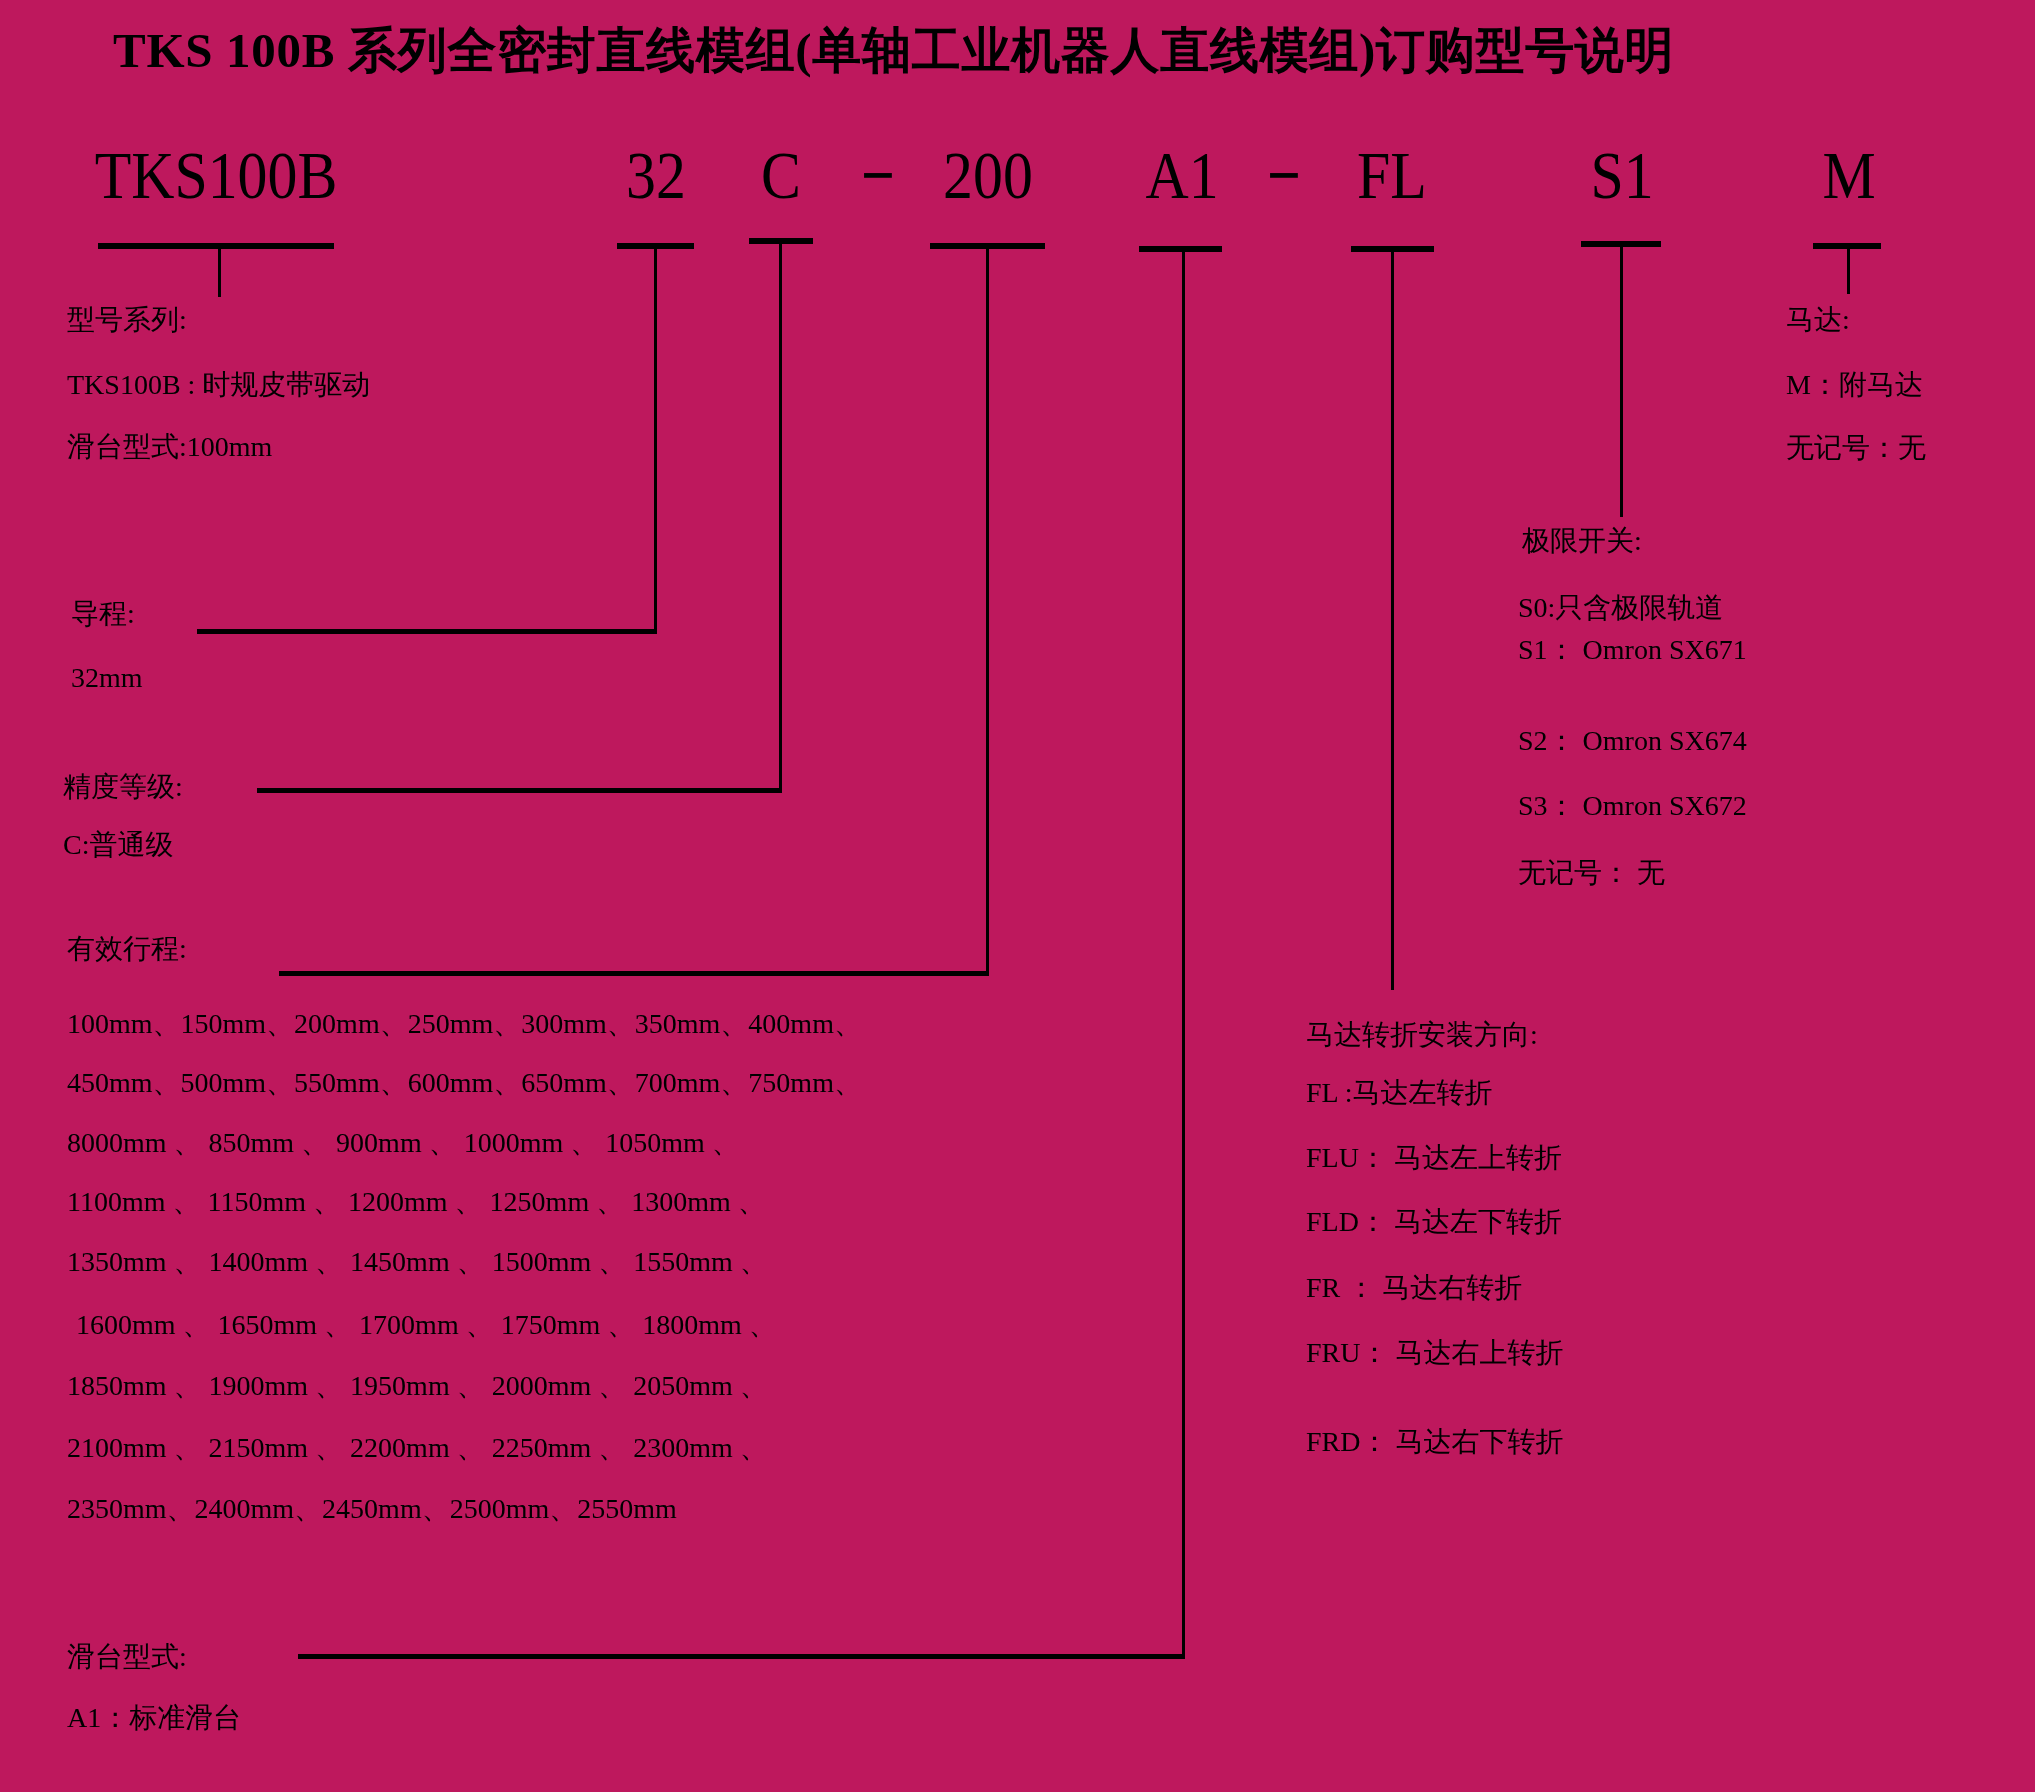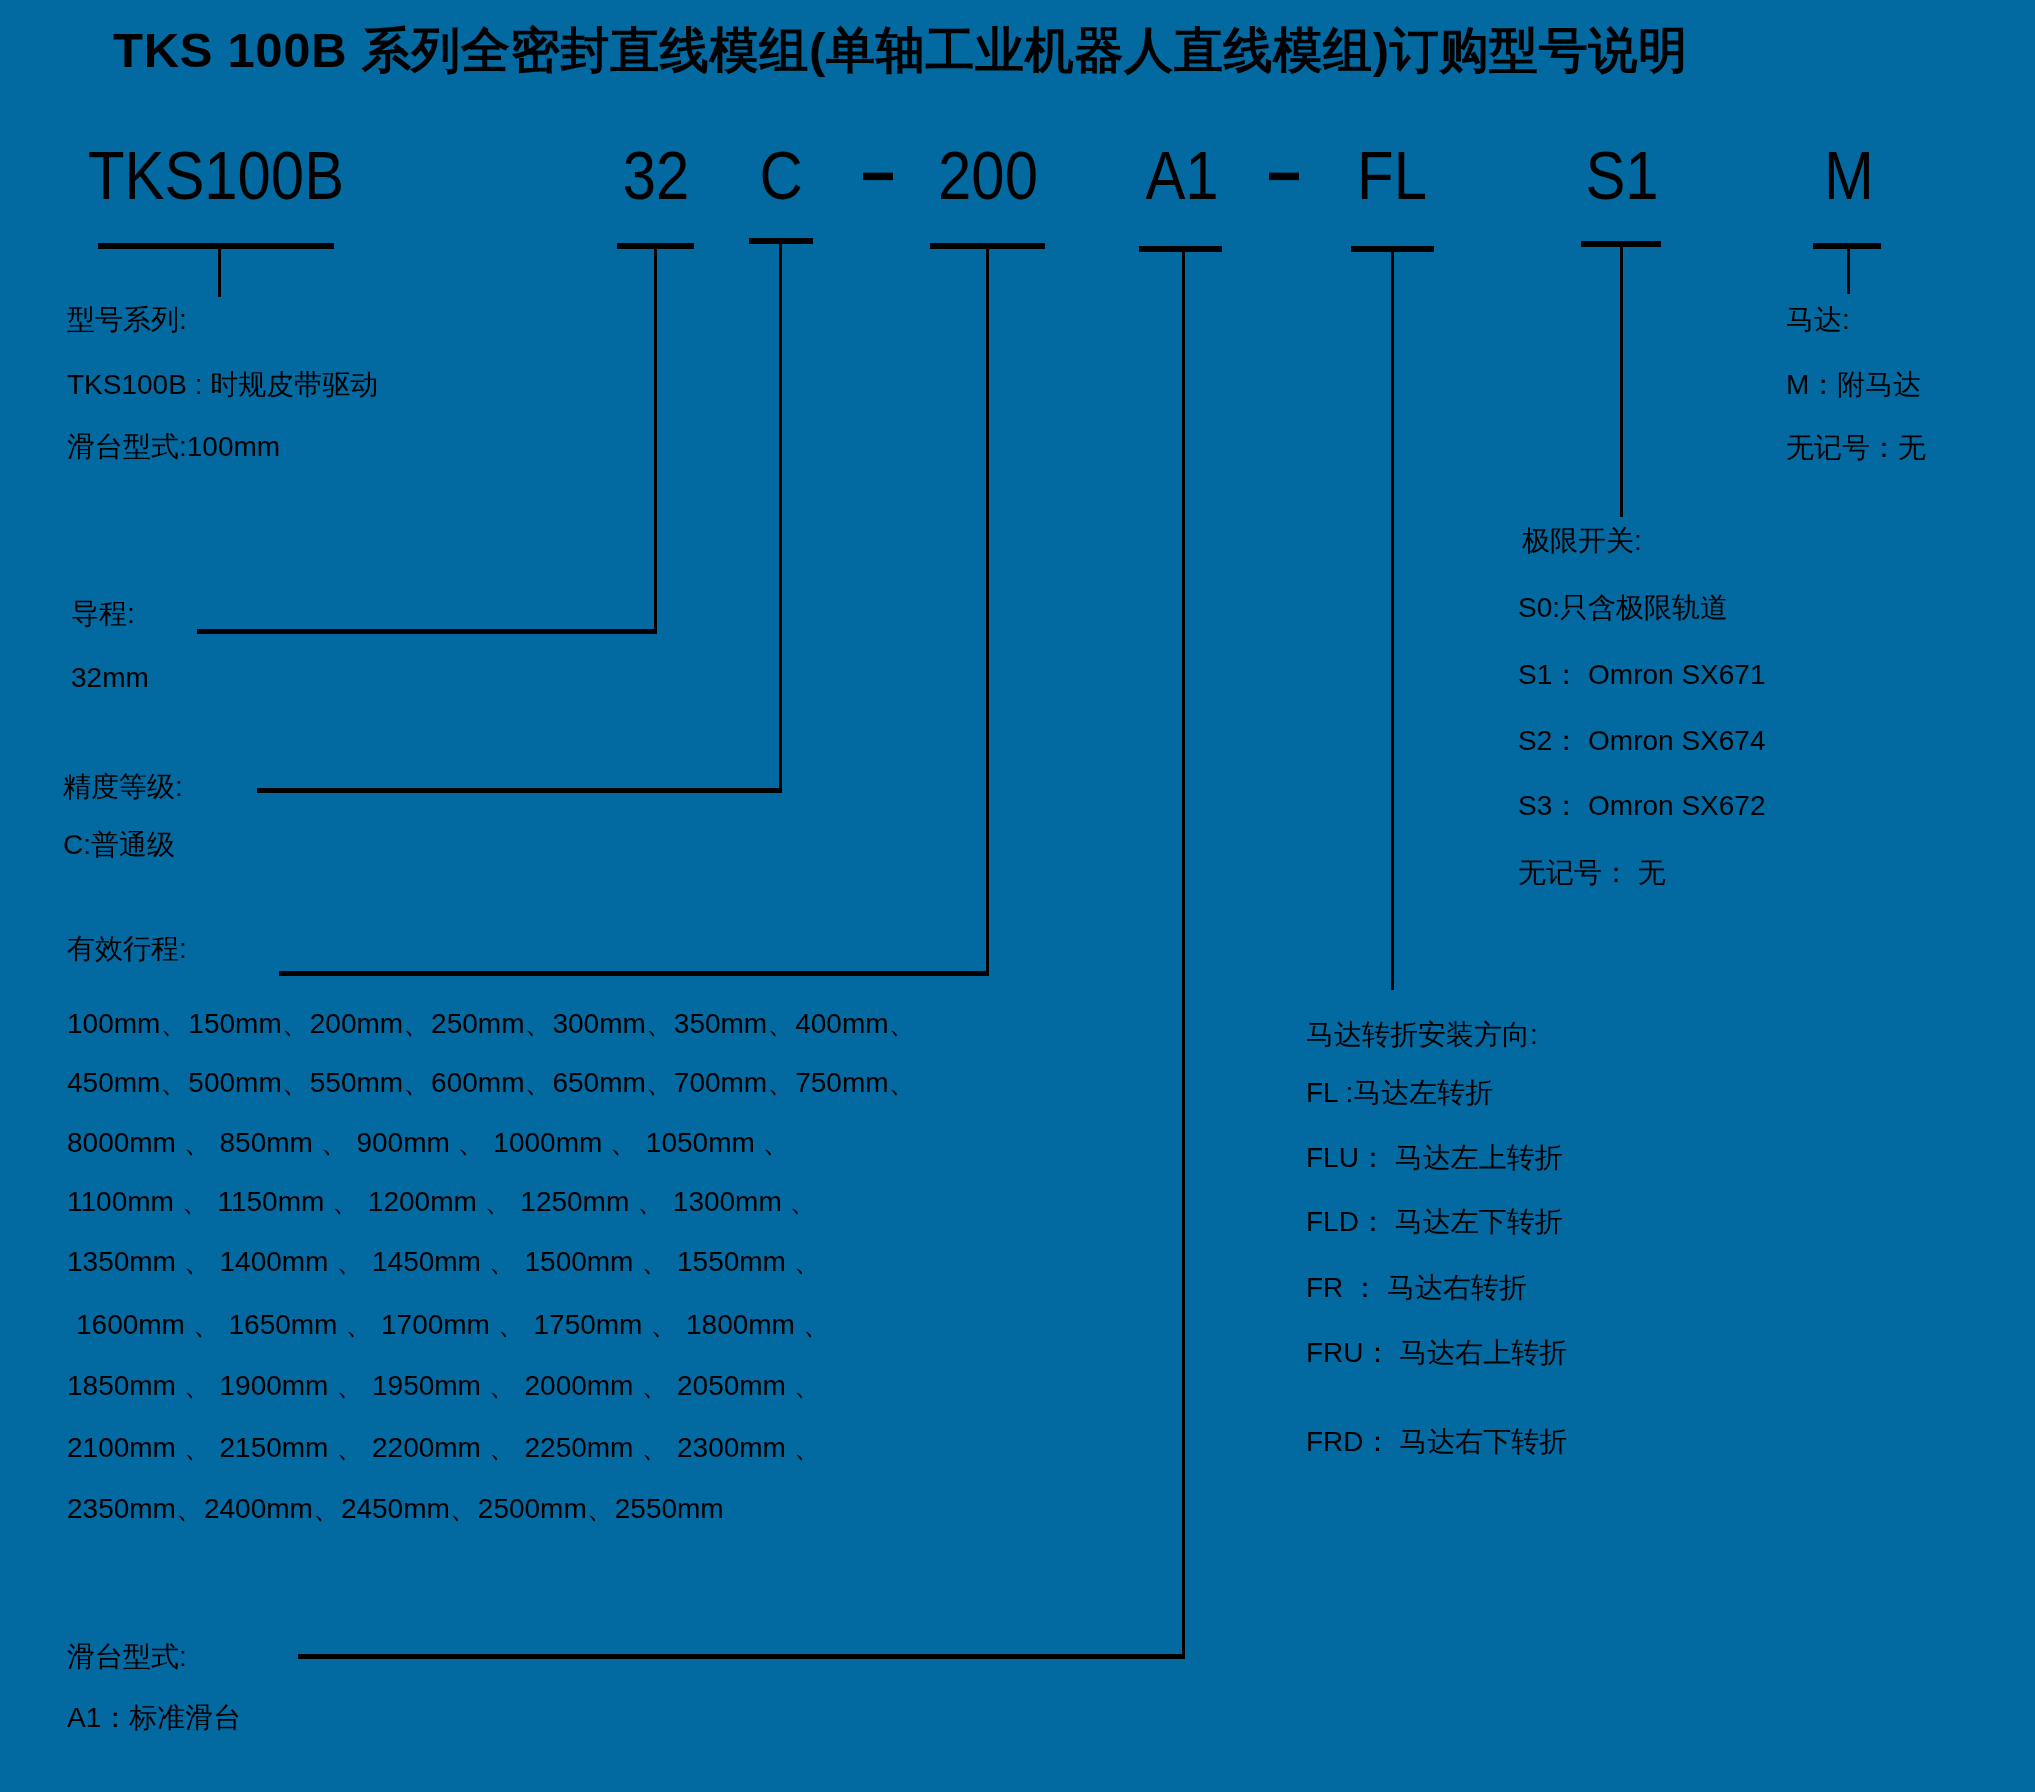--- a/index.html
+++ b/index.html
@@ -1,22 +1,22 @@
 <!DOCTYPE html>
 <html style="font-size:12px"><head>
 <meta charset="utf-8">
 <style>
   html, body { margin: 0; padding: 0; background: #ffffff; }
   .sheet {
     position: relative;
     width: 2035px;
     height: 1793px;
-    background: #0369a1;
+    background: #be185d;
     color: #000000;
-    font-family: Liberation Sans, sans-serif;
+    font-family: Liberation Serif, serif;
     overflow: hidden;
   }
   .title {
     position: absolute;
     left: 113px;
     top: 18px;
     font-size: 49px;
     font-weight: bold;
     letter-spacing: 0.7px;
     white-space: nowrap;
@@ -105,21 +105,21 @@
 
   <div class="t" style="left:67px; top:1641px;">滑台型式:</div>
   <div class="t" style="left:67px; top:1702px;">A1：标准滑台</div>
 
   <div class="t" style="left:1786px; top:304px;">马达:</div>
   <div class="t" style="left:1786px; top:369px;text-align:right;">M：附马达</div>
   <div class="t" style="left:1786px; top:432px;">无记号：无</div>
 
   <div class="t" style="left:1522px; top:525px;">极限开关:</div>
   <div class="t" style="left:1518px; top:592px;">S0:只含极限轨道</div>
-  <div class="t" style="left:1518px; top:659px;">S1： Omron SX671</div>
+  <div class="t" style="left:1518px; top:634px;">S1： Omron SX671</div>
   <div class="t" style="left:1518px; top:725px;">S2： Omron SX674</div>
   <div class="t" style="left:1518px; top:790px;">S3： Omron SX672</div>
   <div class="t" style="left:1518px; top:857px;">无记号： 无</div>
 
   <div class="t" style="left:1306px; top:1019px;">马达转折安装方向:</div>
   <div class="t" style="left:1306px; top:1077px;">FL :马达左转折</div>
   <div class="t" style="left:1306px; top:1142px;">FLU： 马达左上转折</div>
   <div class="t" style="left:1306px; top:1206px;">FLD： 马达左下转折</div>
   <div class="t" style="left:1306px; top:1272px;">FR ： 马达右转折</div>
   <div class="t" style="left:1306px; top:1337px;">FRU： 马达右上转折</div>

